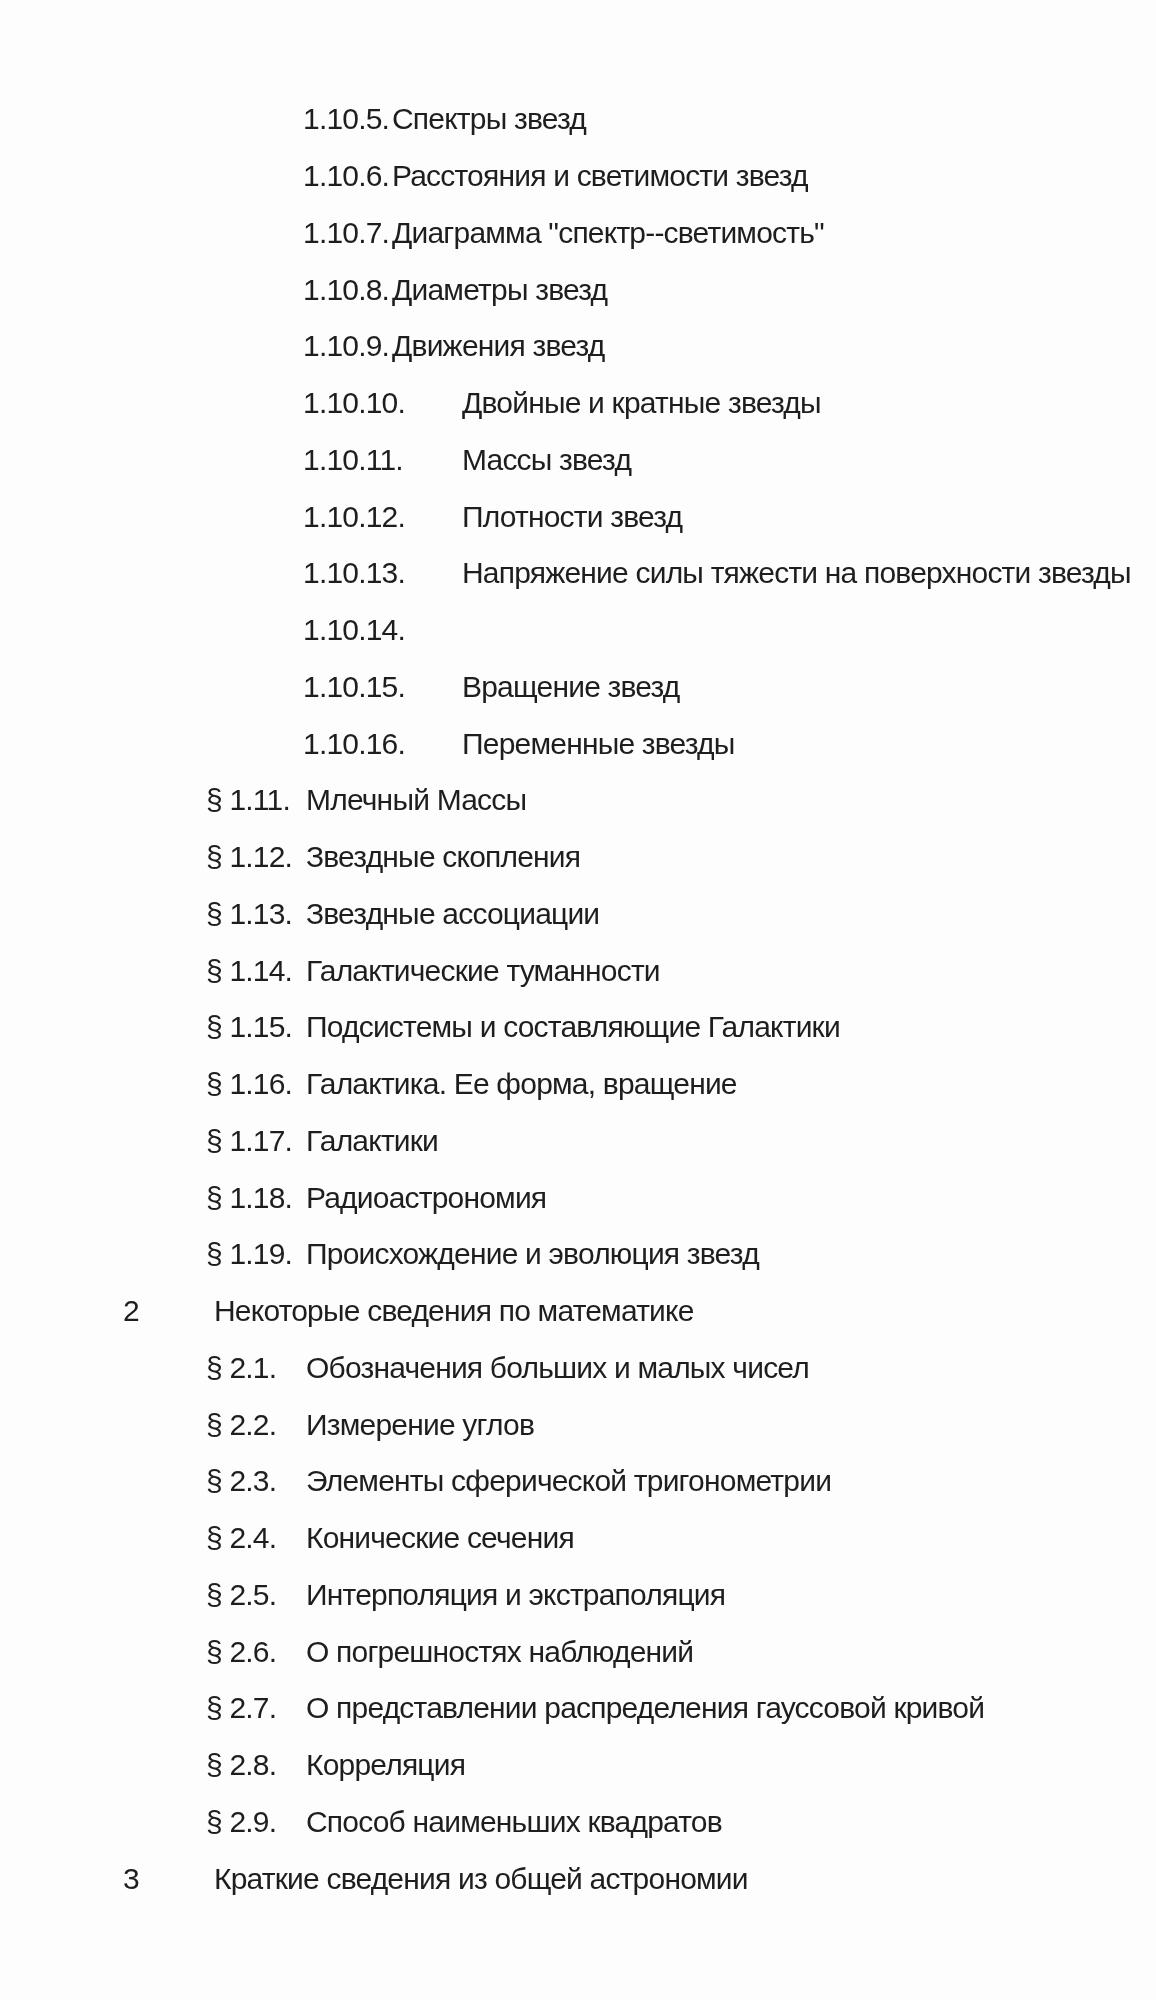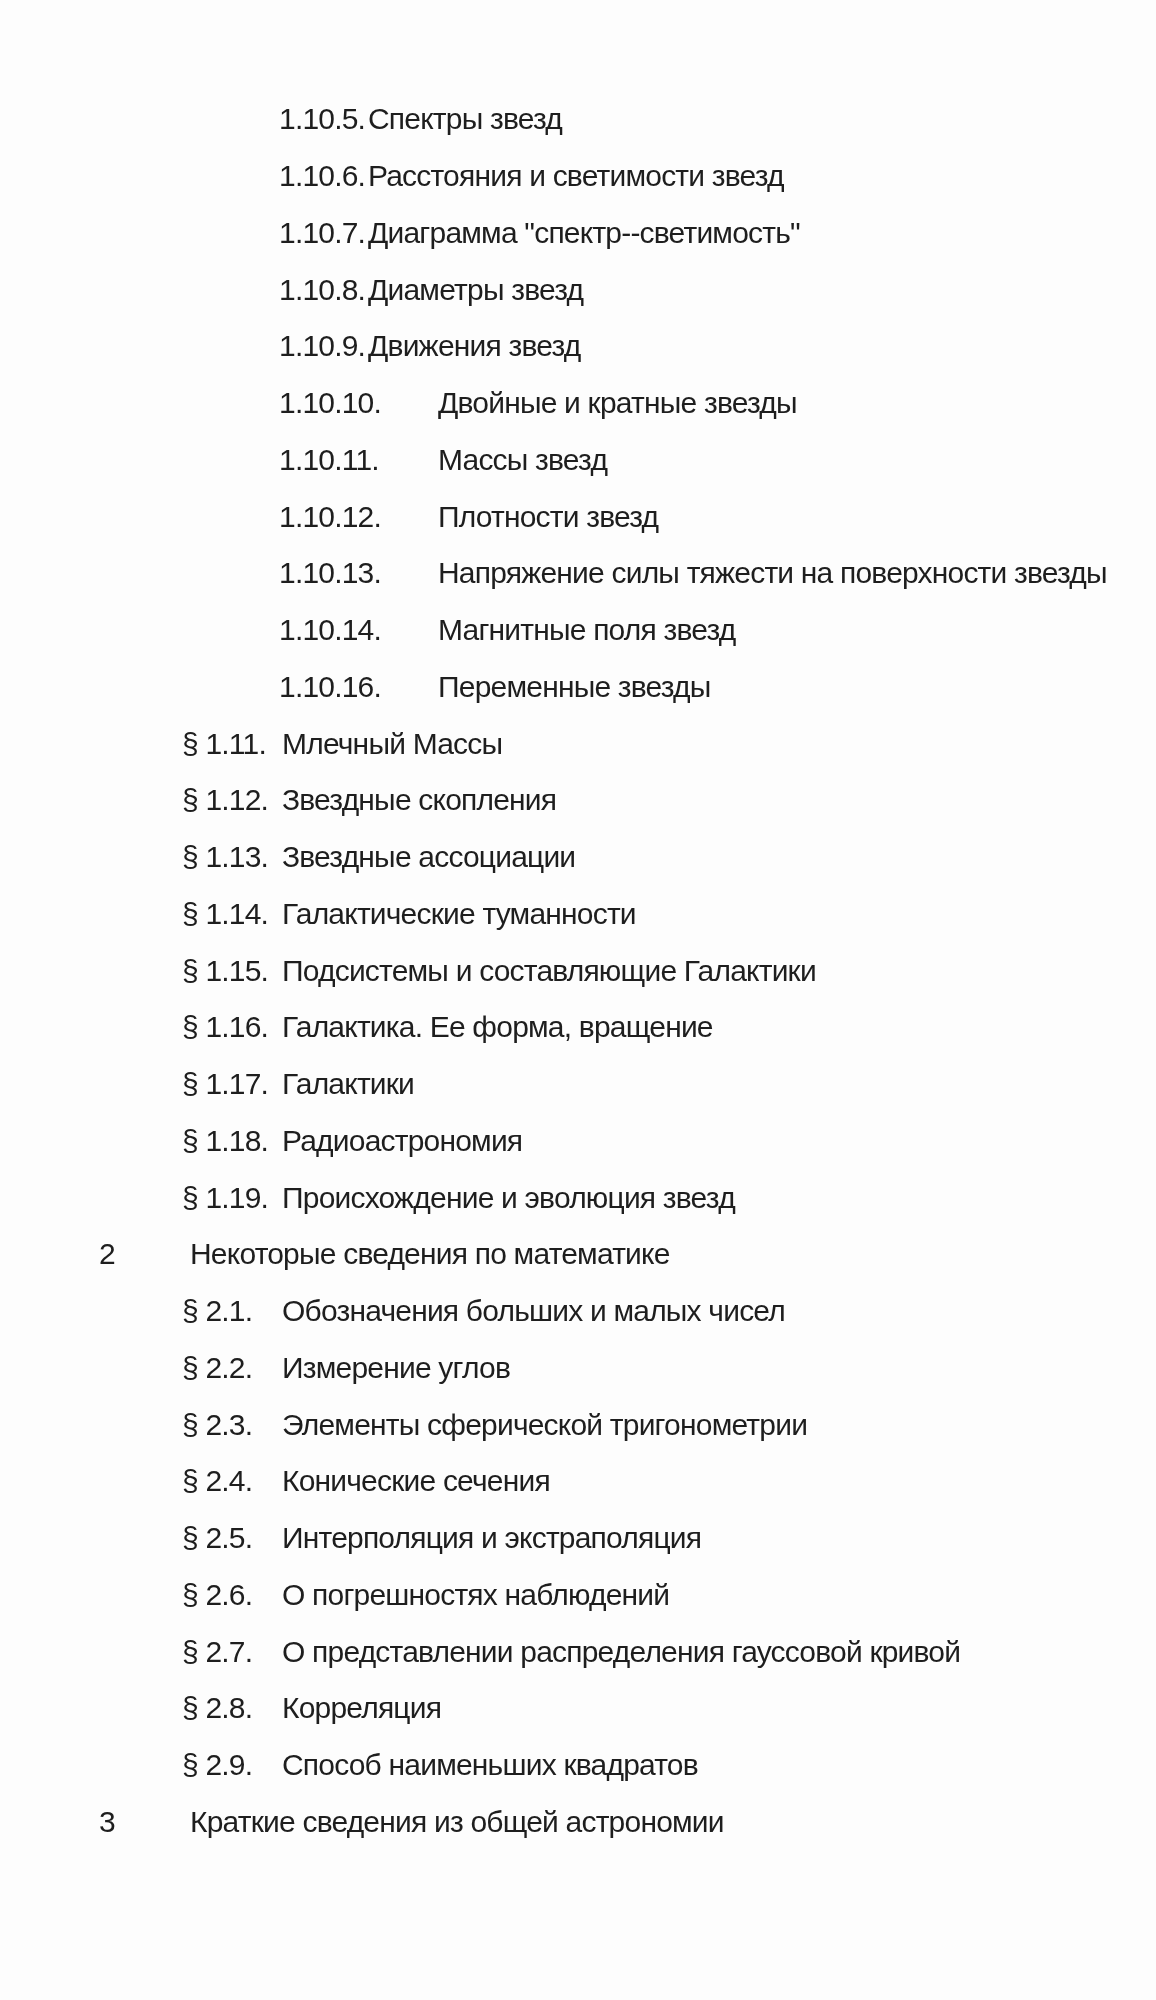--- a/index.html
+++ b/index.html
@@ -17,20 +17,21 @@
     position: relative;
     width: 1156px;
     height: 2000px;
     background: #fdfdfd;
   }
   .toc {
     position: absolute;
     top: 91px;
     left: 0;
     right: 0;
+    padding-left: 24px;
   }
   .toc-row {
     position: relative;
     height: 56.75px;
   }
   .toc-num, .toc-title {
     position: absolute;
     top: 50%;
     transform: translateY(-50%);
     white-space: nowrap;
@@ -96,23 +97,26 @@
     <span class="toc-title">Плотности звезд</span>
   </div>
 
   <div class="toc-row lvl-sub2">
     <span class="toc-num">1.10.13.</span>
     <span class="toc-title">Напряжение силы тяжести на поверхности звезды</span>
   </div>
 
   <div class="toc-row lvl-sub2">
     <span class="toc-num">1.10.14.</span>
-    <span class="toc-title">Магнитные поля звезд</span>
-  </div>
-
+  </div>
+
+  <div class="toc-row lvl-sub2">
+    <span class="toc-num">1.10.15.</span>
+    <span class="toc-title">Вращение звезд</span>
+  </div>
 
   <div class="toc-row lvl-sub2">
     <span class="toc-num">1.10.16.</span>
     <span class="toc-title">Переменные звезды</span>
   </div>
 
   <div class="toc-row lvl-section">
     <span class="toc-num">§ 1.11.</span>
     <span class="toc-title">Млечный Массы</span>
   </div>

